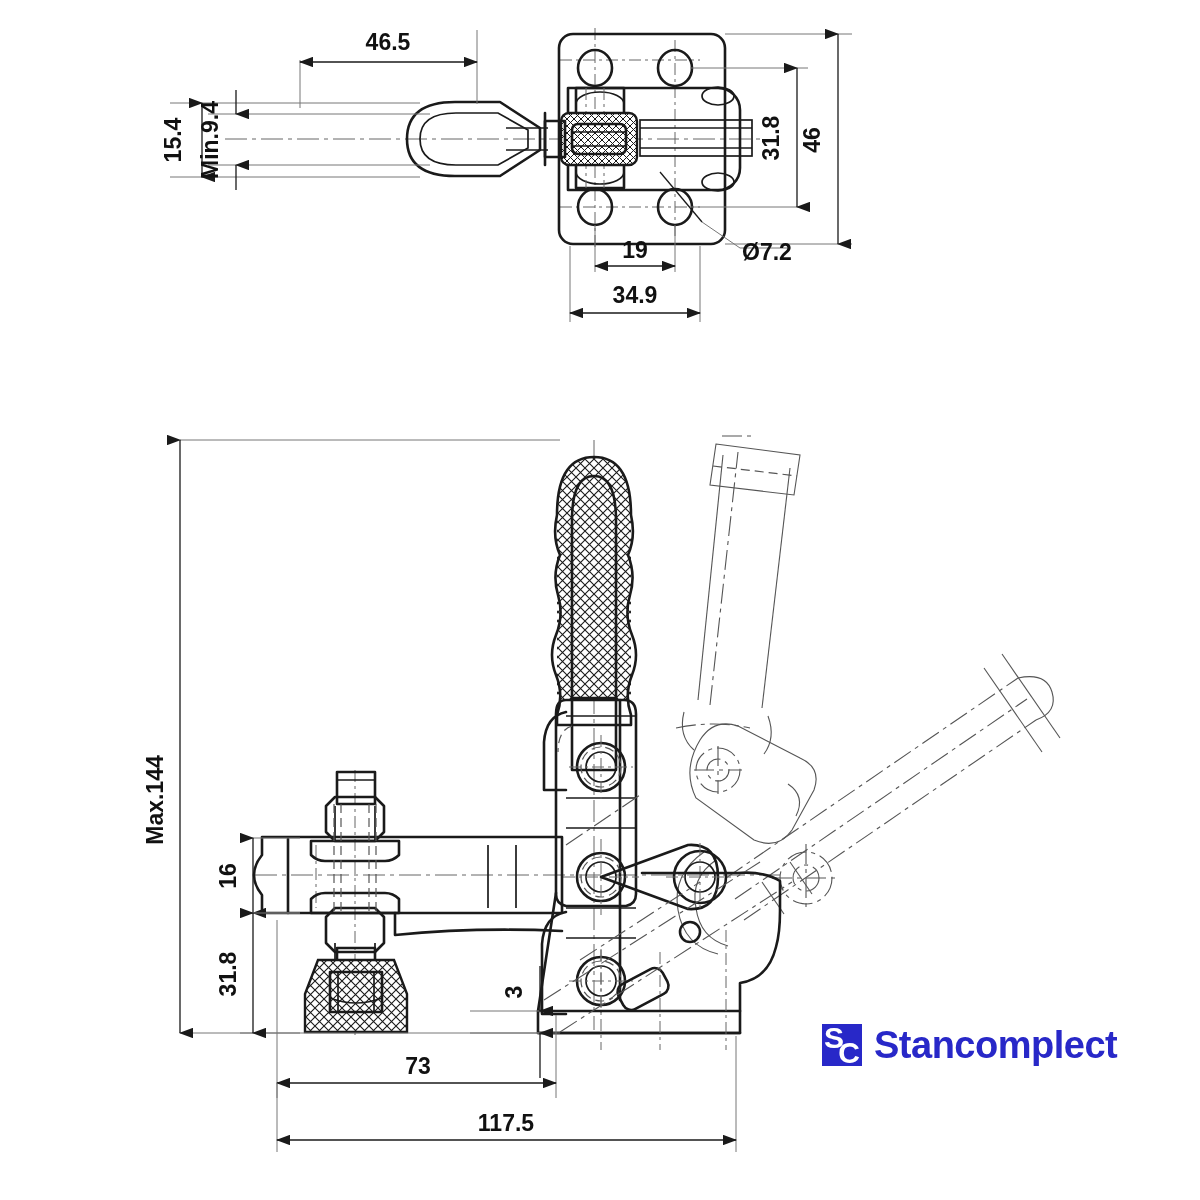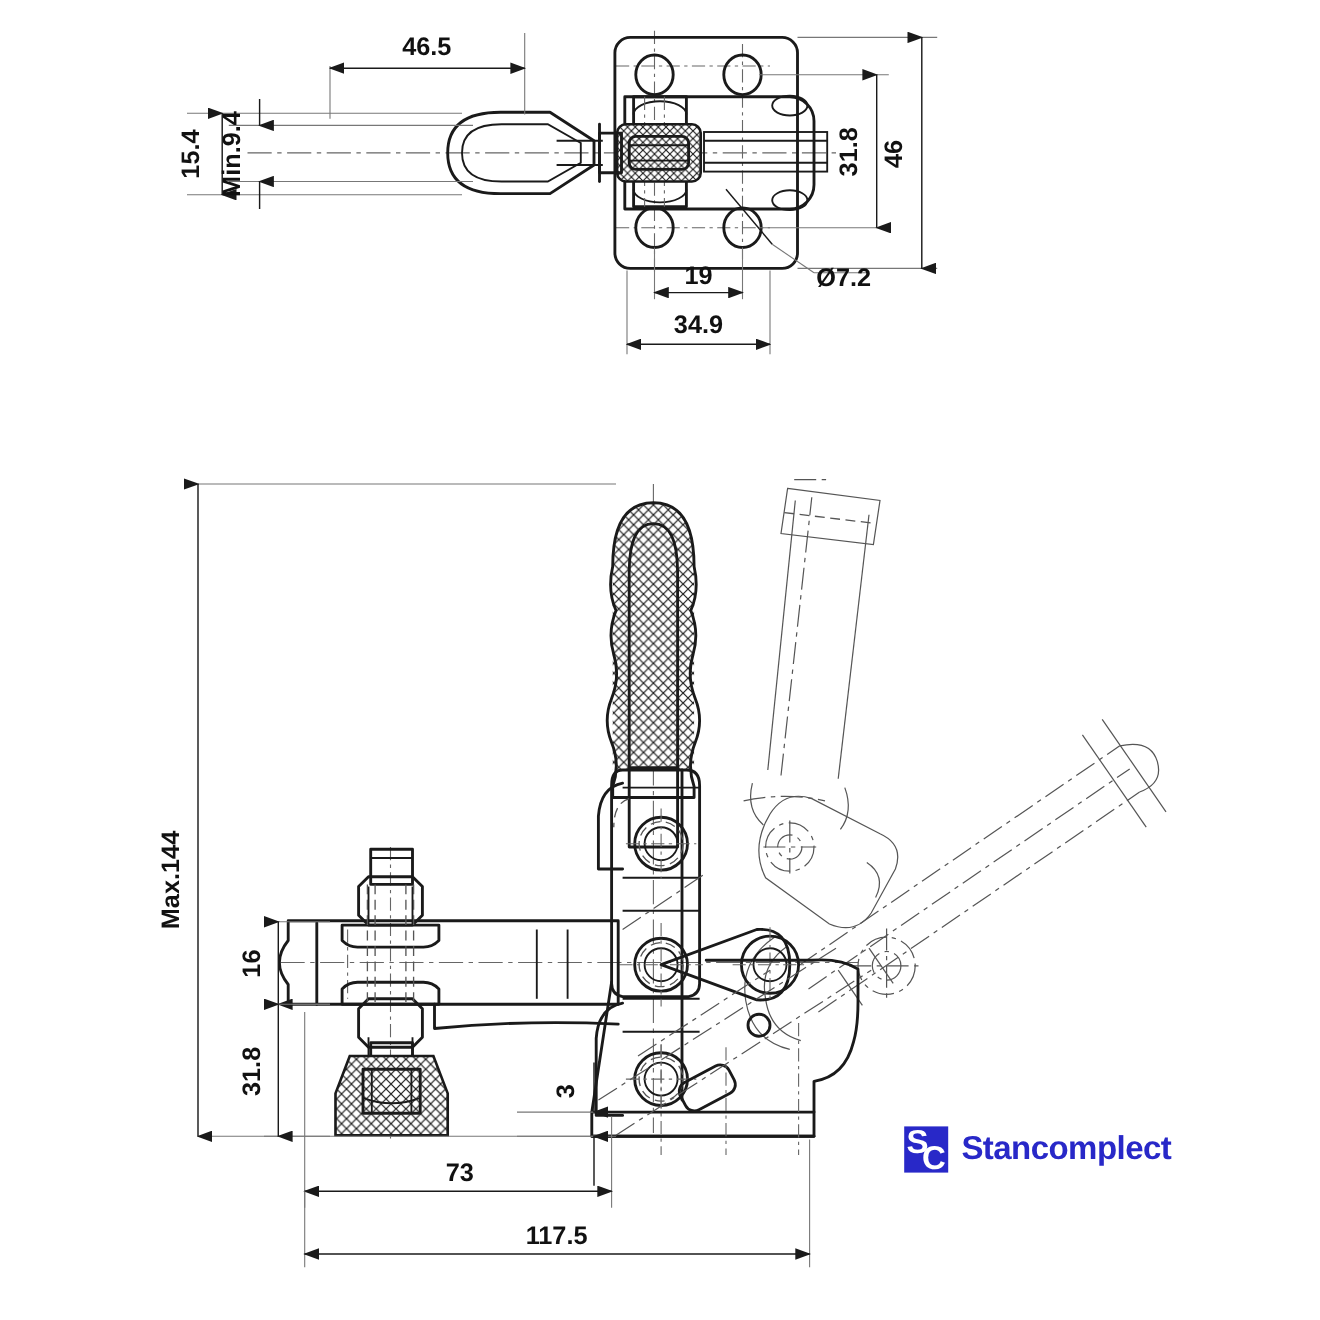--- a/index.html
+++ b/index.html
@@ -1,21 +1,21 @@
 <!DOCTYPE html>
 <html><head>
 <meta charset="utf-8">
 <style>
   html,body{margin:0;padding:0;background:#ffffff;}
   body{width:1200px;height:1200px;font-family:"Liberation Sans",sans-serif;overflow:hidden;}
   #sheet{position:relative;width:1052px;height:1200px;background:#fff;}
   svg{display:block;}
   .logo-wrap{position:absolute;display:flex;align-items:center;gap:10px;}
   .logo-mark{width:46px;height:46px;position:relative;}
-  .logo-text{font-family:"Liberation Sans",sans-serif;font-weight:bold;font-size:30px;letter-spacing:-0.5px;}
+  .logo-text{font-family:"Liberation Sans",sans-serif;font-weight:bold;font-size:38px;letter-spacing:-0.5px;}
 </style>
 </head>
 <body>
 
 <div id="sheet">
 
   <svg width="1200" height="1200" viewBox="0 0 1200 1200">
     <defs>
       <marker id="ah" markerWidth="11" markerHeight="8" refX="10" refY="4" orient="auto">
         <path d="M0,0 L11,4 L0,8 Z" fill="#1a1a1a"></path>

